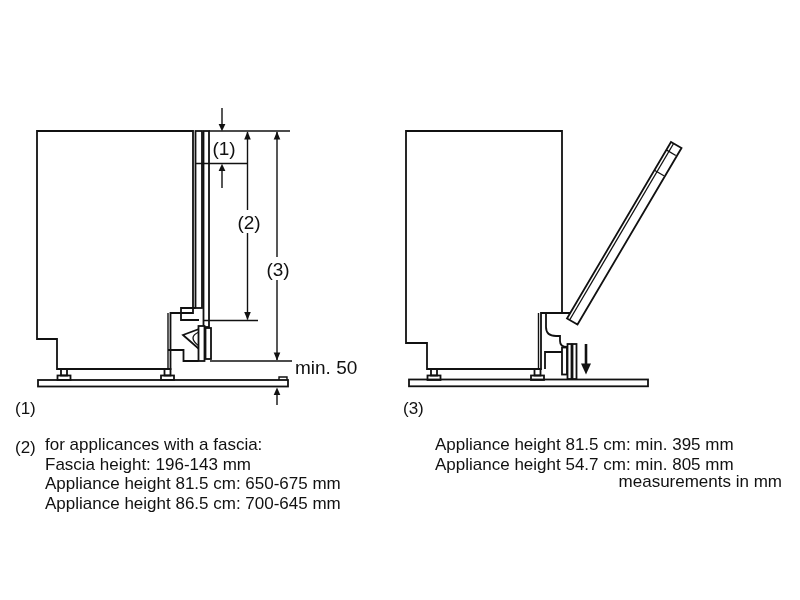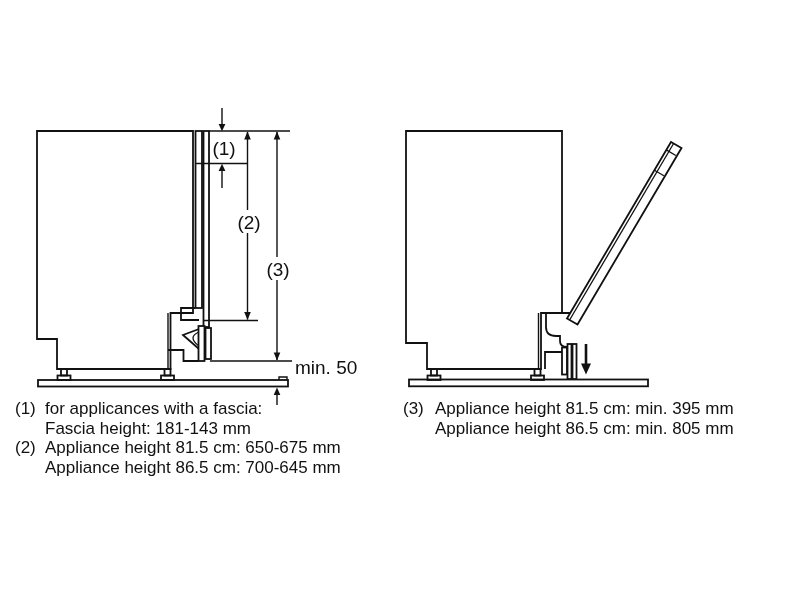--- a/index.html
+++ b/index.html
@@ -20,21 +20,21 @@
   .minlabel{font-size:19px;}
   .note{
     position:absolute;
     display:grid;
     grid-template-columns:30px auto;
     font-size:17px;
     line-height:19.5px;
     white-space:nowrap;
   }
   .note .num{grid-column:1;}
-  .note .l1{grid-column:2;grid-row:1;}
+  .note .l1{grid-column:2;grid-row:1;margin-top:36px;}
   .note .l2{grid-column:2;grid-row:2;}
   #note1{left:15px;top:399px;}
   #note2{left:15px;top:438px;}
   #note3{left:403px;top:399px;grid-template-columns:32px auto;}
   .footer{
     position:absolute;
     right:18px;top:472px;
     font-size:17px;
     white-space:nowrap;
   }
@@ -147,29 +147,30 @@
       <g>
         <line x1="586" y1="344" x2="586" y2="364" stroke-width="2.6"></line>
         <polygon points="581,363.5 591,363.5 586,374.5" fill="#111" stroke="none"></polygon>
       </g>
     </g>
   </svg>
 
   <div class="note" id="note1">
     <span class="num">(1)</span>
     <span class="l1">for applicances with a fascia:</span>
-    <span class="l2">Fascia height: 181-143 mm</span>
+    <span class="l2">Fascia height: 196-143 mm</span>
   </div>
 
   <div class="note" id="note2">
     <span class="num">(2)</span>
     <span class="l1">Appliance height 81.5 cm: 650-675 mm</span>
     <span class="l2">Appliance height 86.5 cm: 700-645 mm</span>
   </div>
 
   <div class="note" id="note3">
     <span class="num">(3)</span>
     <span class="l1">Appliance height 81.5 cm: min. 395 mm</span>
-    <span class="l2">Appliance height 86.5 cm: min. 805 mm</span>
+    <span class="l2">Appliance height 54.7 cm: min. 805 mm</span>
   </div>
 
+  <div class="footer">measurements in mm</div>
 
 </div>
 
 </body></html>

